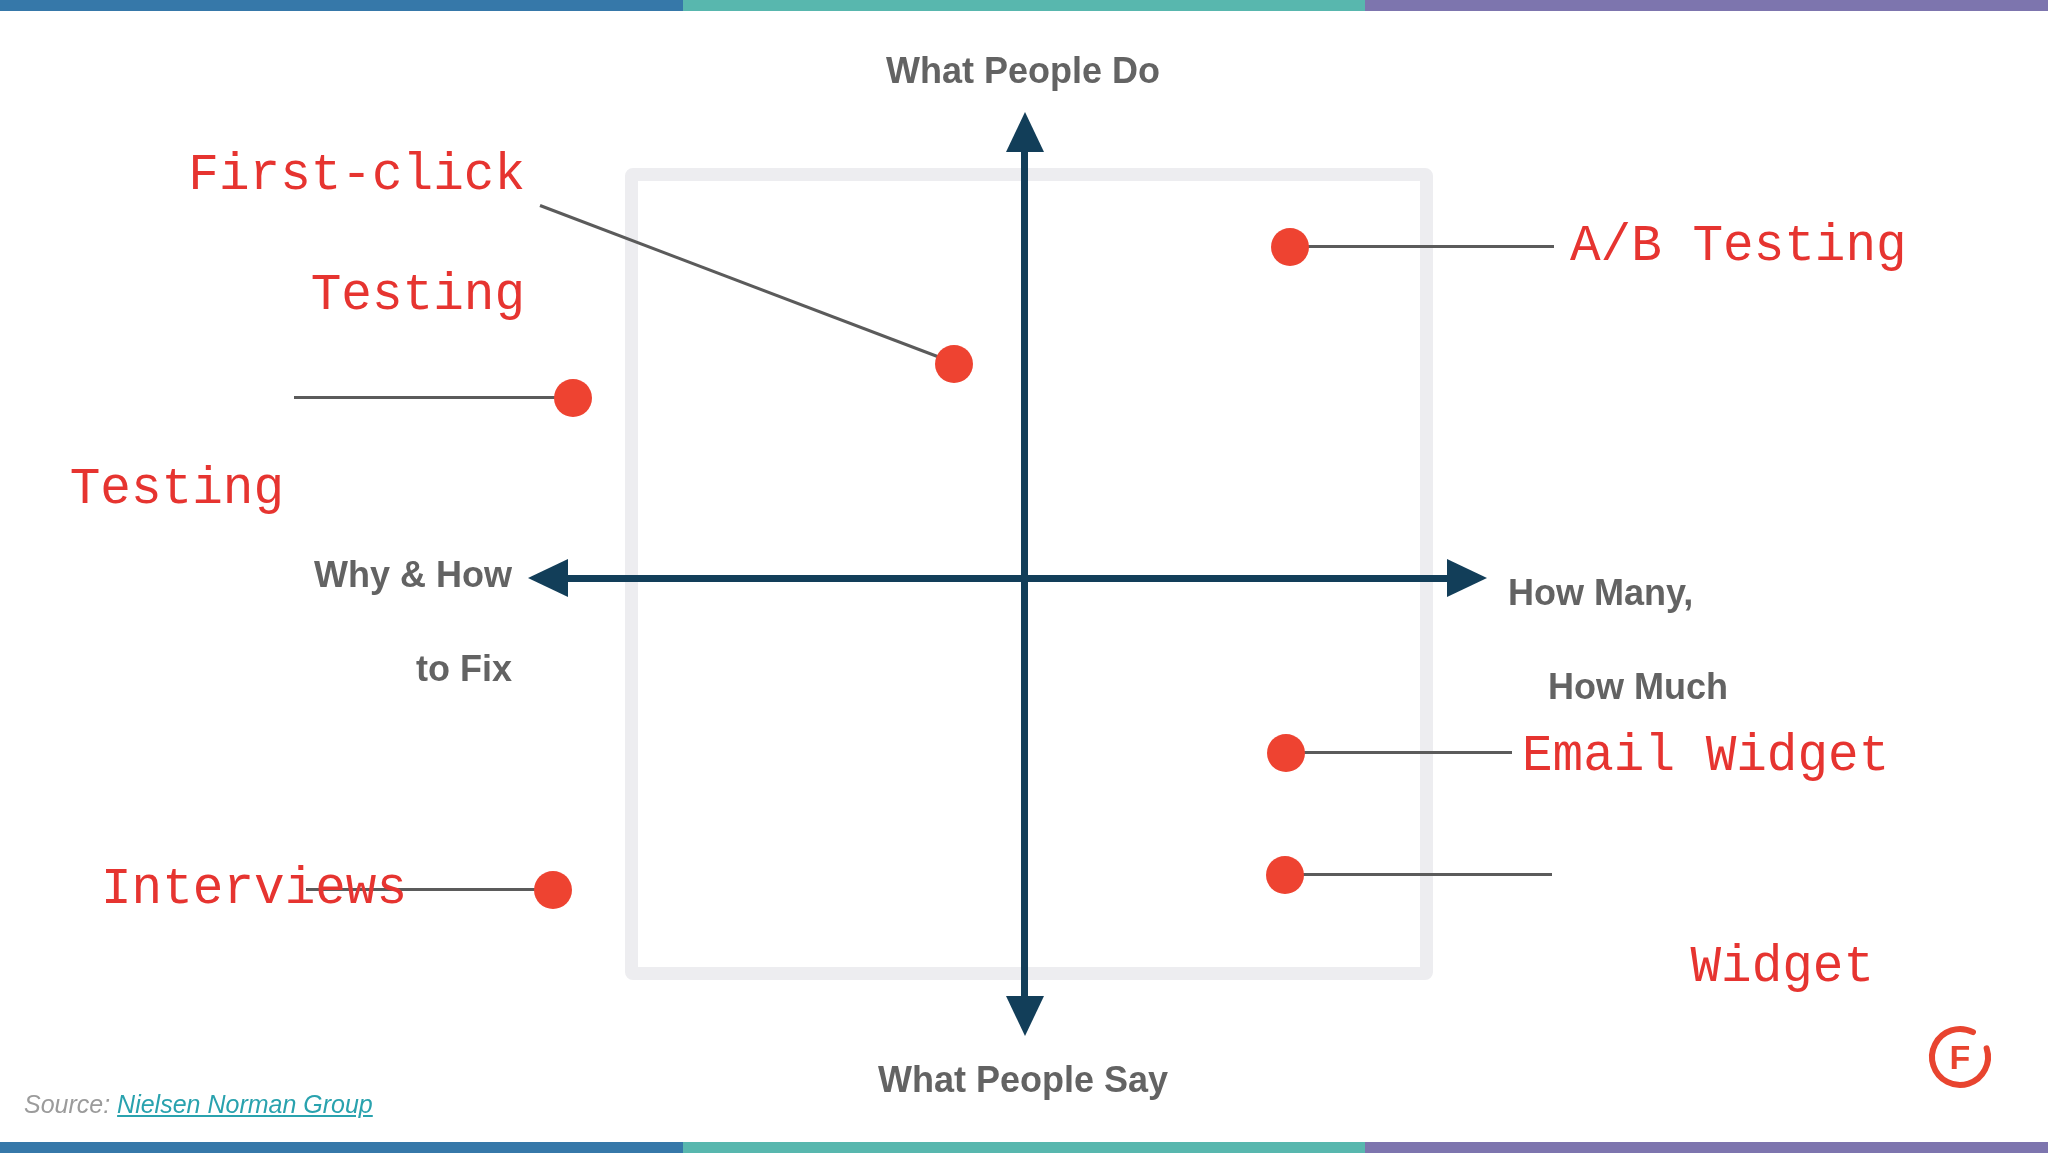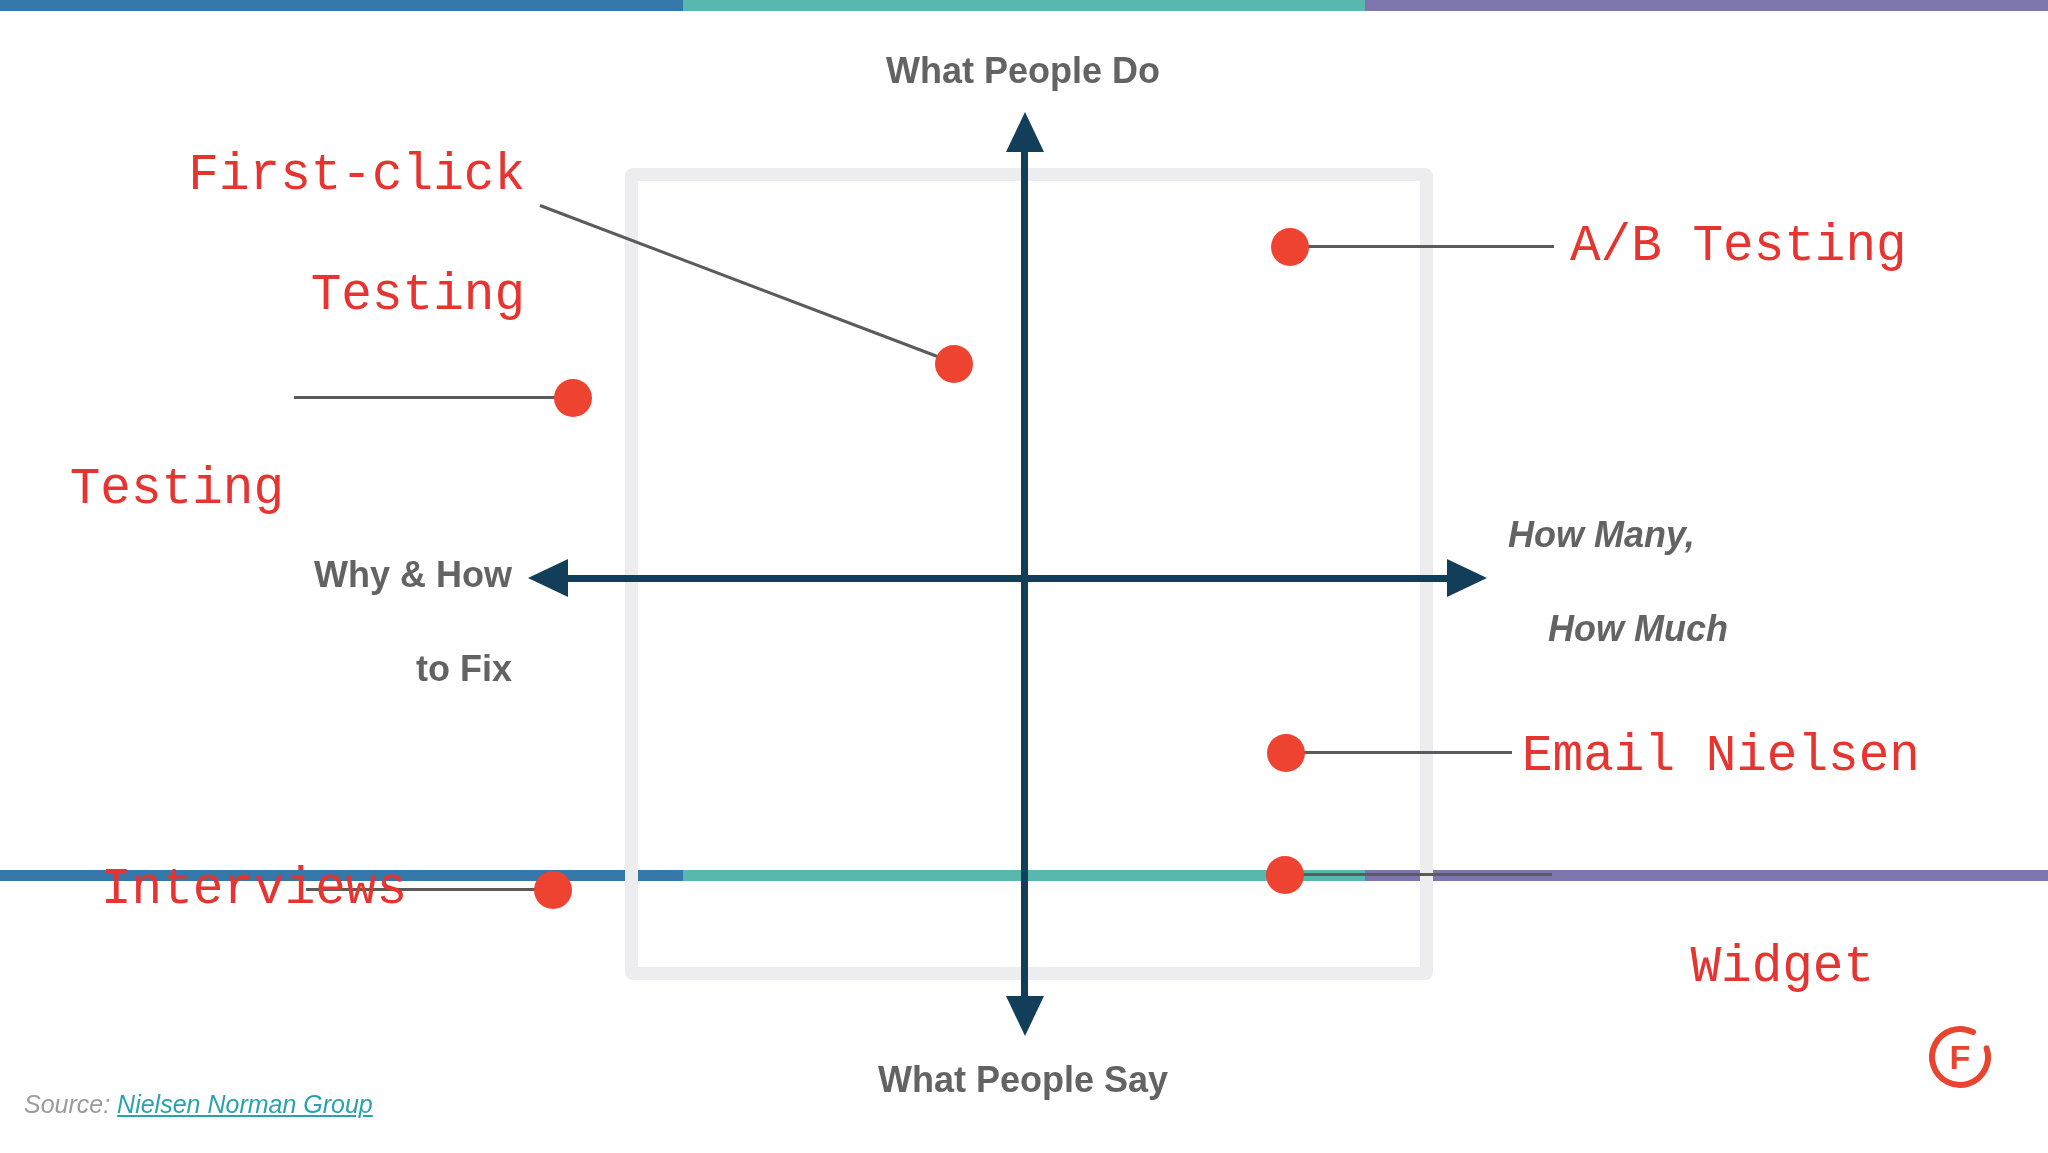--- a/index.html
+++ b/index.html
@@ -1,18 +1,18 @@
 <!DOCTYPE html>
 <html style="--stripe-blue: #3678a9; --stripe-teal: #58b7ae; --stripe-purple: #7d75ae; --axis-navy: #123e59; --label-gray: #636363; --accent-red: #e63430; --dot-red: #ee4331; --box-gray: #ededf0; --connector-gray: #5b5b5b; --source-gray: #9b9b9b; --link-teal: #29a2ae; --logo-red: #e8442f;"><head>
 <meta charset="utf-8">
 <style>
   html,body{margin:0;padding:0;}
   body{width:2048px;height:1153px;background:#ffffff;overflow:hidden;
        font-family:"Liberation Sans",sans-serif;position:relative;}
-  .canvas{position:absolute;inset:0;width:2048px;height:881px;}
+  .canvas{position:absolute;inset:0;width:2048px;height:1153px;}
 
   
   .stripe{position:absolute;left:0;width:2048px;height:11px;display:flex;}
   .stripe.top{top:0;} .stripe.bottom{bottom:0;}
   .stripe span{flex:1 1 0;height:100%;}
   .seg-blue{background:var(--stripe-blue);}
   .seg-teal{background:var(--stripe-teal);}
   .seg-purple{background:var(--stripe-purple);}
 
   
@@ -80,21 +80,21 @@
   <div class="axis-line axis-h"></div>
   <div class="arrow arrow-up"></div>
   <div class="arrow arrow-down"></div>
   <div class="arrow arrow-left"></div>
   <div class="arrow arrow-right"></div>
 
   <div class="axis-label center" style="left:1023px;top:47px;">What People Do</div>
   <div class="axis-label center" style="left:1023px;top:1056px;">What People Say</div>
   <div class="axis-label ta-r" style="right:1536px;top:537px;margin-top:14px;"><span>Why &amp; How</span><br>
     <span>to Fix</span></div>
-  <div class="axis-label" style="left:1508px;top:511px;font-style:italic;"><span>How Many,</span><br>
+  <div class="axis-label" style="left:1508px;top:569px;"><span>How Many,</span><br>
     <span>How Much</span></div>
 
   <div class="connector diag" style="left:540px;top:204px;width:428px;"></div>
   <div class="connector" style="left:1302px;top:245px;width:252px;"></div>
   <div class="connector" style="left:294px;top:396px;width:266px;"></div>
   <div class="connector" style="left:1300px;top:751px;width:212px;"></div>
   <div class="connector" style="left:1300px;top:873px;width:252px;"></div>
   <div class="connector" style="left:306px;top:888px;width:232px;"></div>
 
   <div class="dot" style="left: 935px; top: 345px;"></div>
@@ -102,21 +102,21 @@
   <div class="dot" style="left: 554px; top: 379px;"></div>
   <div class="dot" style="left: 1267px; top: 734px;"></div>
   <div class="dot" style="left: 1266px; top: 856px;"></div>
   <div class="dot" style="left: 534px; top: 871px;"></div>
 
   <div class="method-label ta-r" style="right:1523px;top:146px;"><span>First-click</span><br>
     <span>Testing</span></div>
   <div class="method-label" style="left:1570px;top:217px;">A/B Testing</div>
   <div class="method-label ta-r" style="right:1764px;top:345px;line-height:58px;"><br>
     <span>Testing</span></div>
-  <div class="method-label" style="left:1522px;top:727px;">Email Nielsen</div>
+  <div class="method-label" style="left:1522px;top:727px;">Email Widget</div>
   <div class="method-label" style="left:1568px;top:823px;line-height:58px;"><br>
     <span>Widget</span></div>
   <div class="method-label" style="left:101px;top:860px;">Interviews</div>
 
   <div class="source">
     <span class="prefix">Source: </span><a>Nielsen Norman Group</a>
   </div>
 
   <svg class="logo" viewBox="0 0 70 70">
     <circle cx="35" cy="35" r="28" fill="none" stroke="#e8442f" stroke-width="6" stroke-linecap="round" stroke-dasharray="154 22" transform="rotate(-18 35 35)"></circle>

